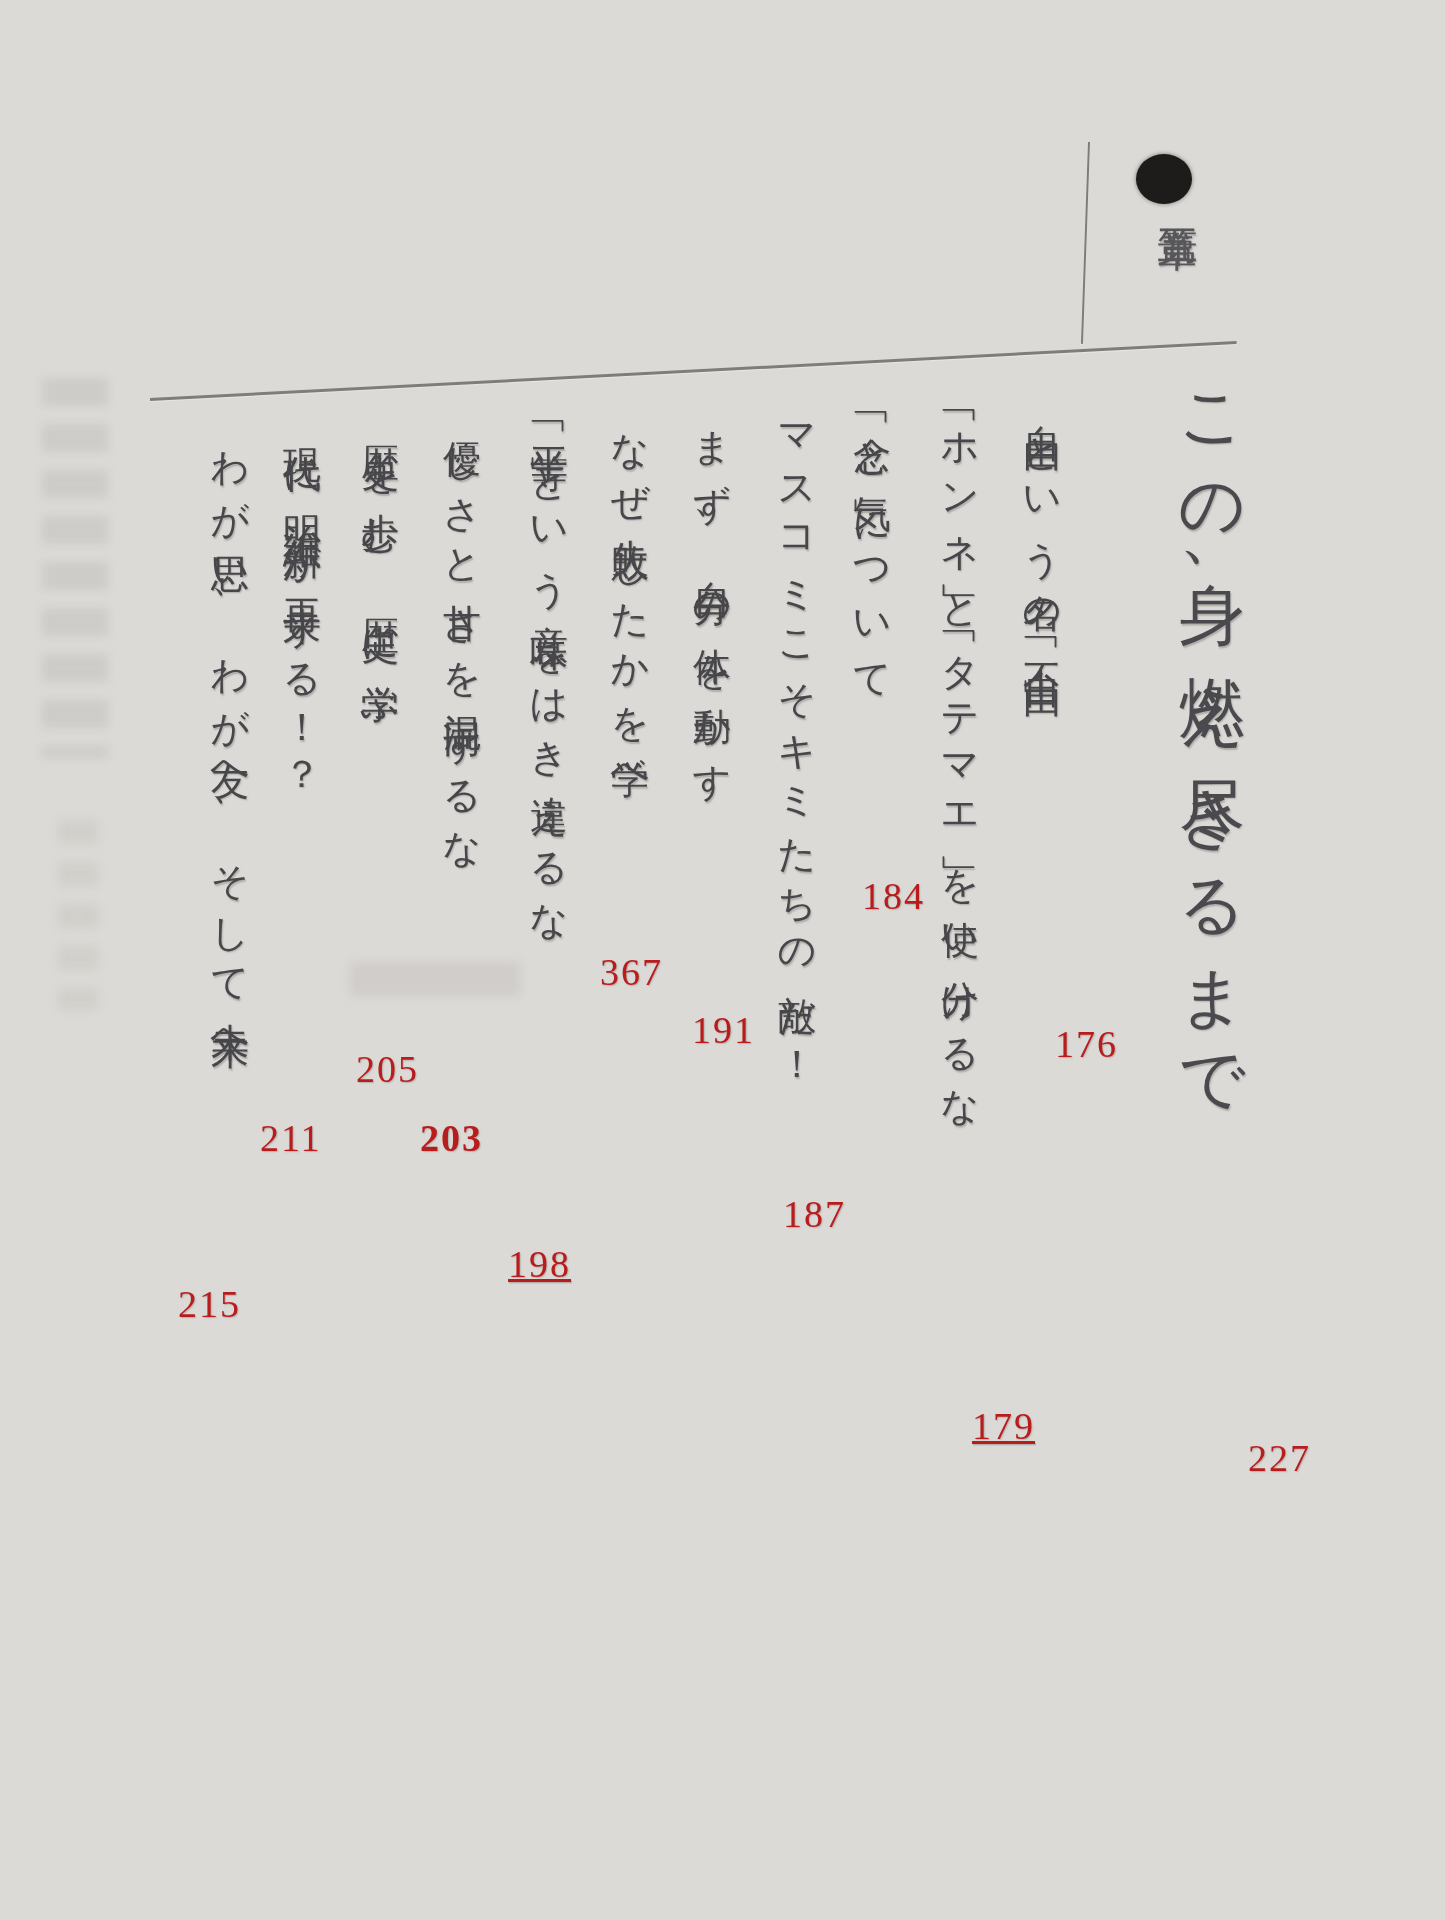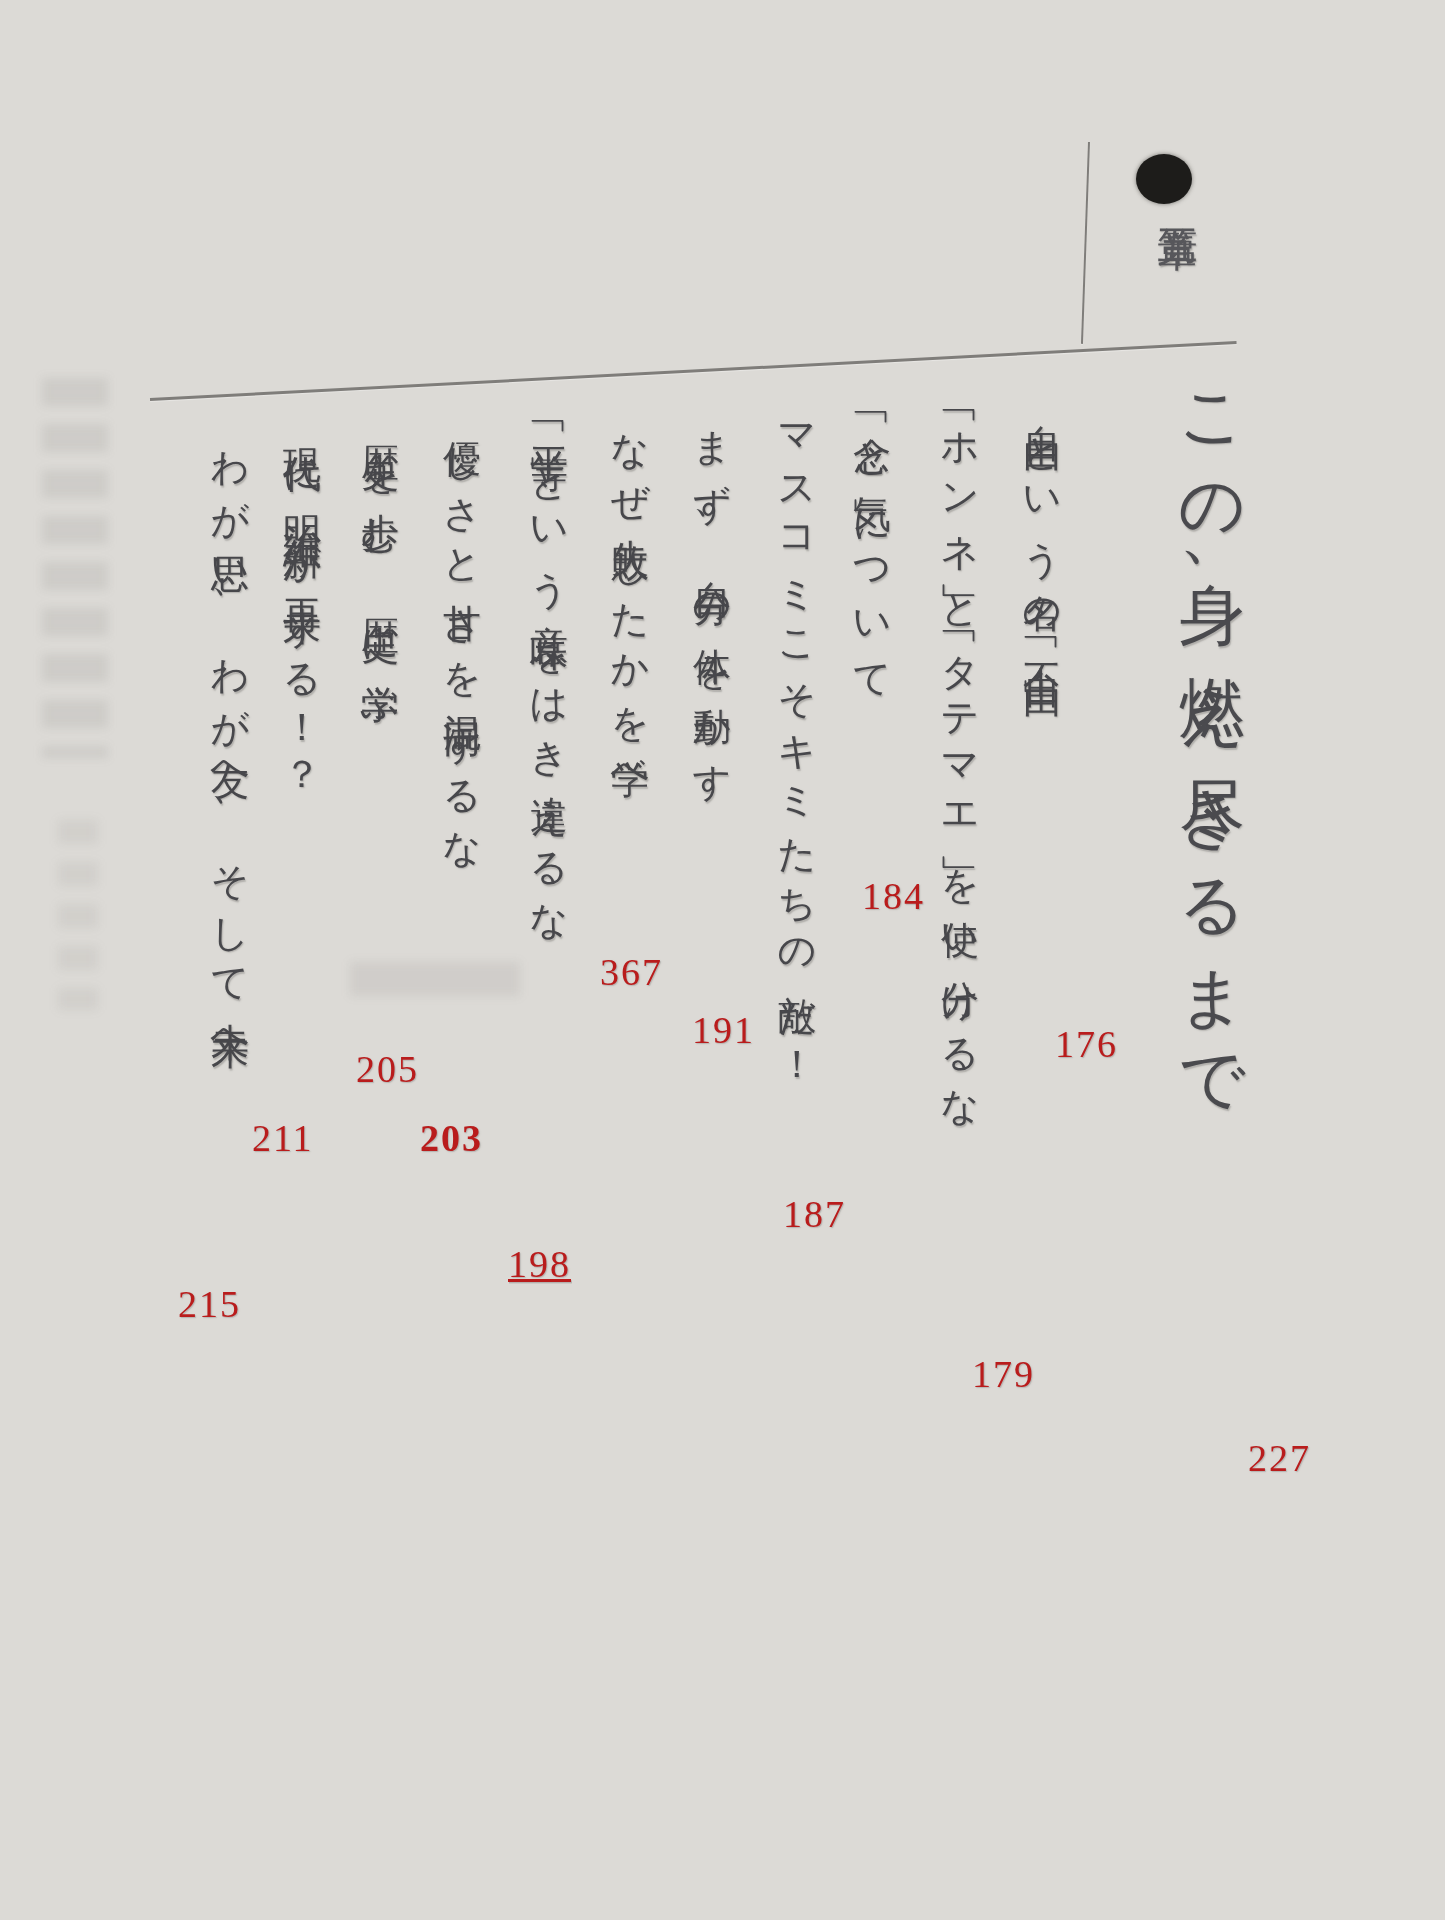--- a/index.html
+++ b/index.html
@@ -71,26 +71,26 @@
   <div class="vtext entry" style="left:771px;top:400px;">マスコミこそキミたちの敵だ！</div>
   <div class="vtext entry" style="left:686px;top:403px;">まず、自分の体を動かす</div>
   <div class="vtext entry" style="left:604px;top:406px;">なぜ失敗したかを学べ</div>
   <div class="vtext entry" style="left:523px;top:409px;">「平等」という意味をはき違えるな</div>
   <div class="vtext entry" style="left:436px;top:412px;">優しさと甘さを混同するな</div>
   <div class="vtext entry" style="left:354px;top:415px;">歴史を歩む、歴史に学ぶ</div>
   <div class="vtext entry" style="left:276px;top:418px;">現代に明治維新が再来する！？</div>
   <div class="vtext entry" style="left:204px;top:423px;">わが思い、わが友へ、そして未来へ</div>
 
   <div class="pagenum" style="left:1055px;top:1022px;text-align:center;">176</div>
-  <div class="pagenum" style="left:972px;top:1352px;">179</div>
+  <div class="pagenum" style="left:972px;top:1404px;text-decoration:underline;">179</div>
   <div class="pagenum" style="left:862px;top:874px;">184</div>
   <div class="pagenum" style="left:783px;top:1144px;margin-top:48px;">187</div>
   <div class="pagenum" style="left:692px;top:1008px;">191</div>
   <div class="pagenum" style="left:600px;top:950px;">367</div>
   <div class="pagenum" style="left:508px;top:1242px;text-decoration:underline;">198</div>
   <div class="pagenum" style="left:420px;top:1116px;font-weight:bold;">203</div>
   <div class="pagenum" style="left:356px;top:1012px;margin-top:35px;">205</div>
-  <div class="pagenum" style="left:252px;top:1116px;">211</div>
+  <div class="pagenum" style="left:260px;top:1116px;">211</div>
   <div class="pagenum" style="left:178px;top:1282px;">215</div>
 
   <div class="pagenum" style="left:1248px;top:1436px;">227</div>
 
 </div>
 
 </body></html>

